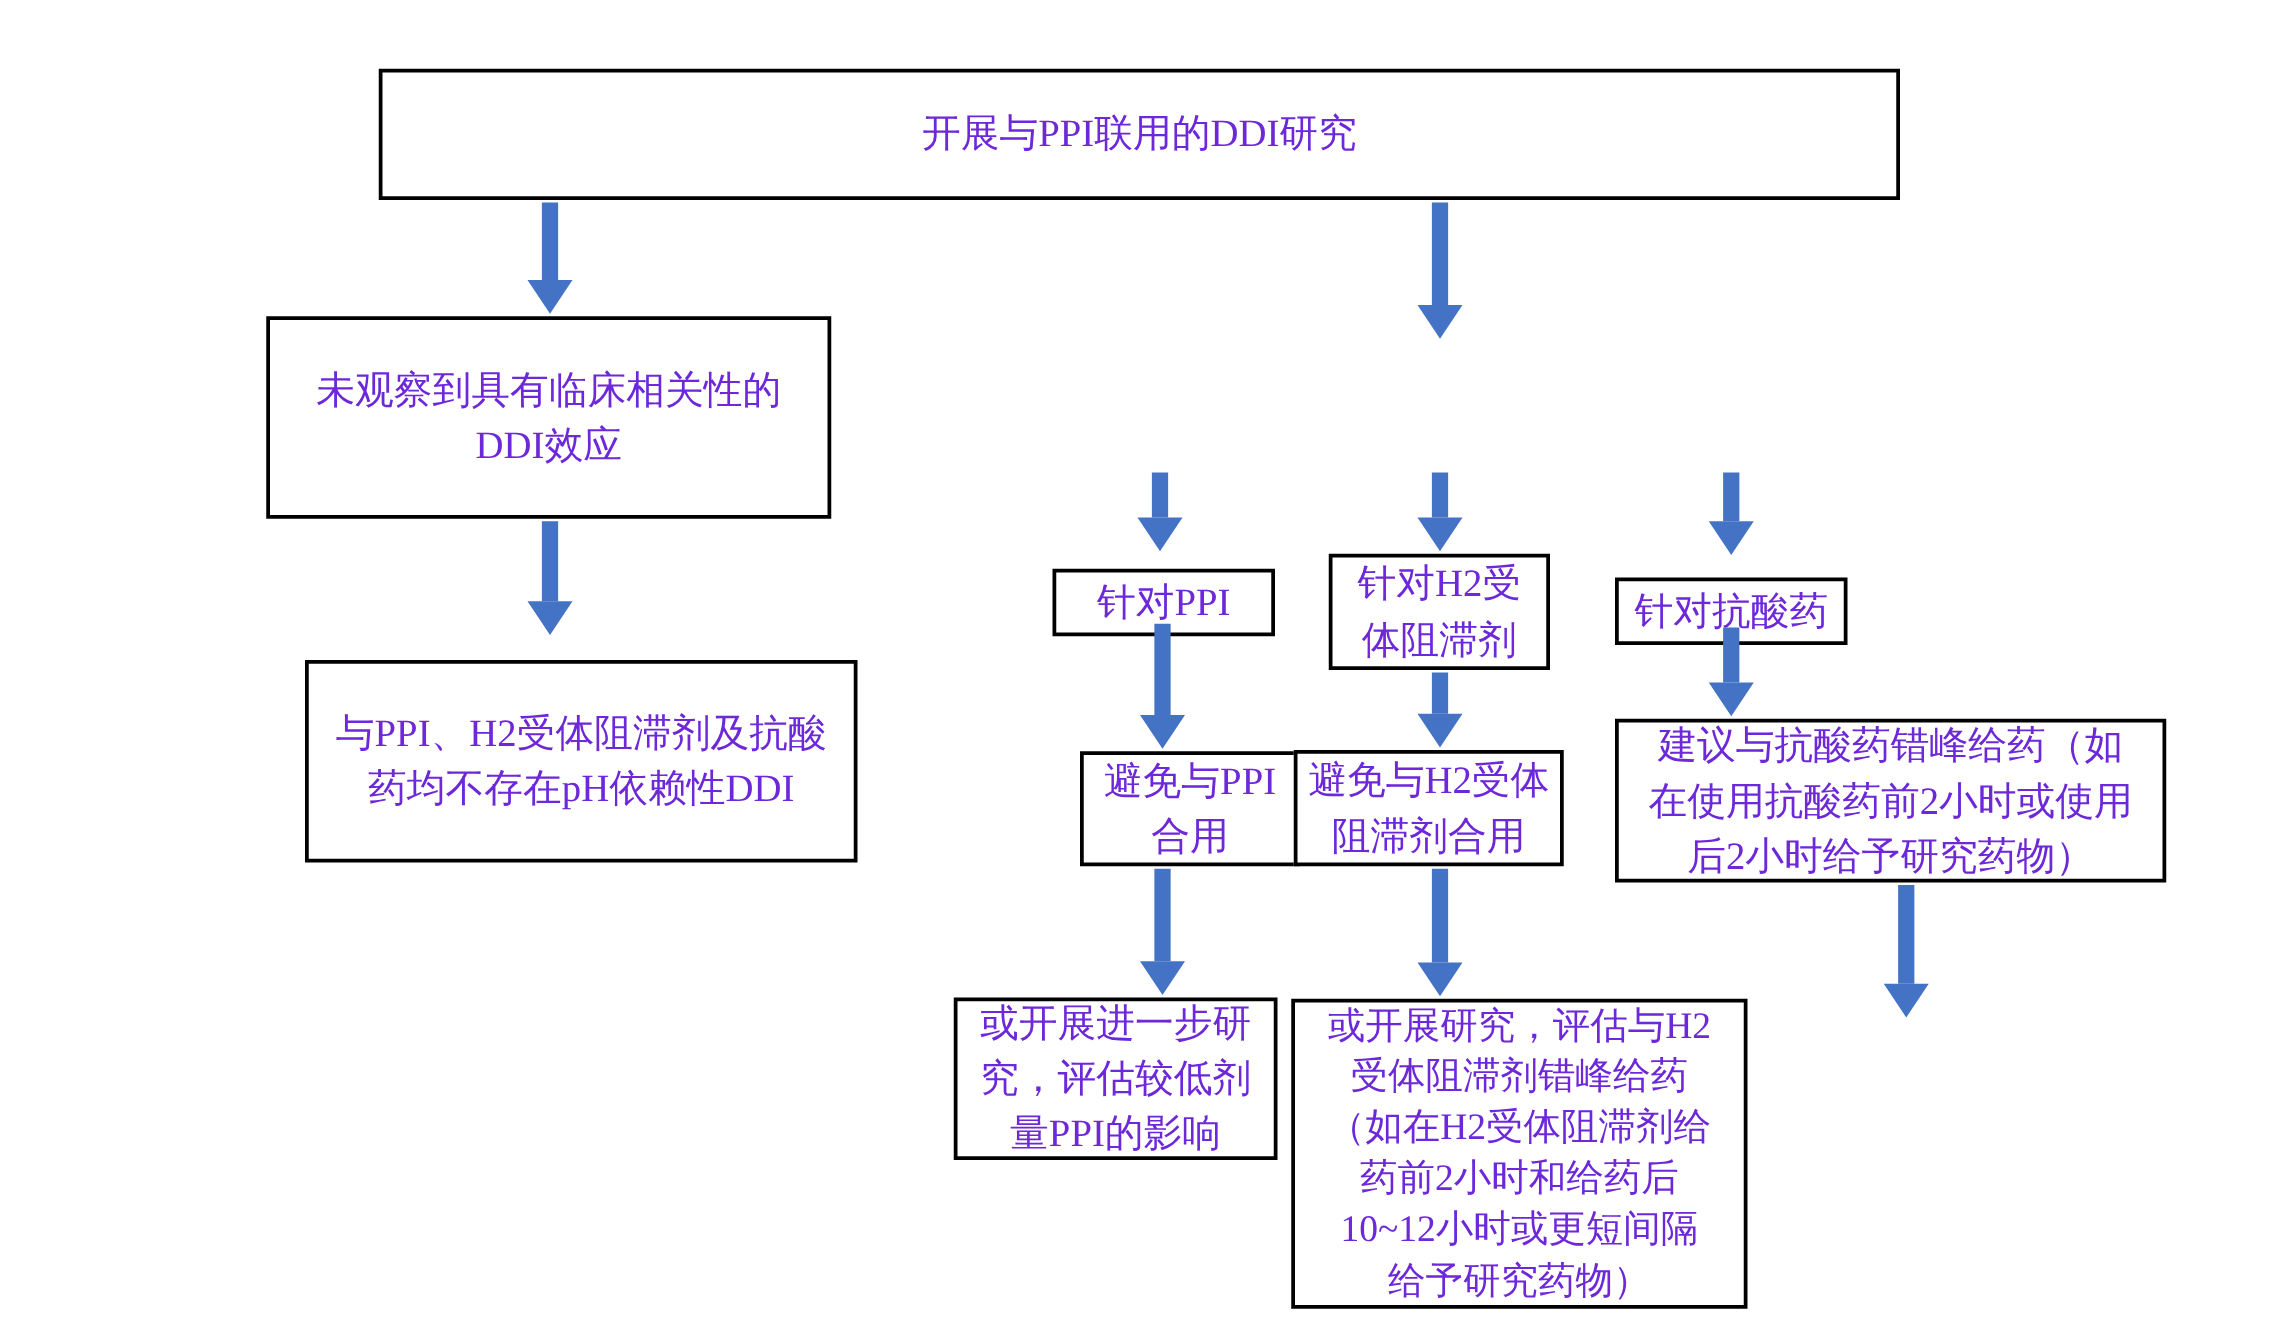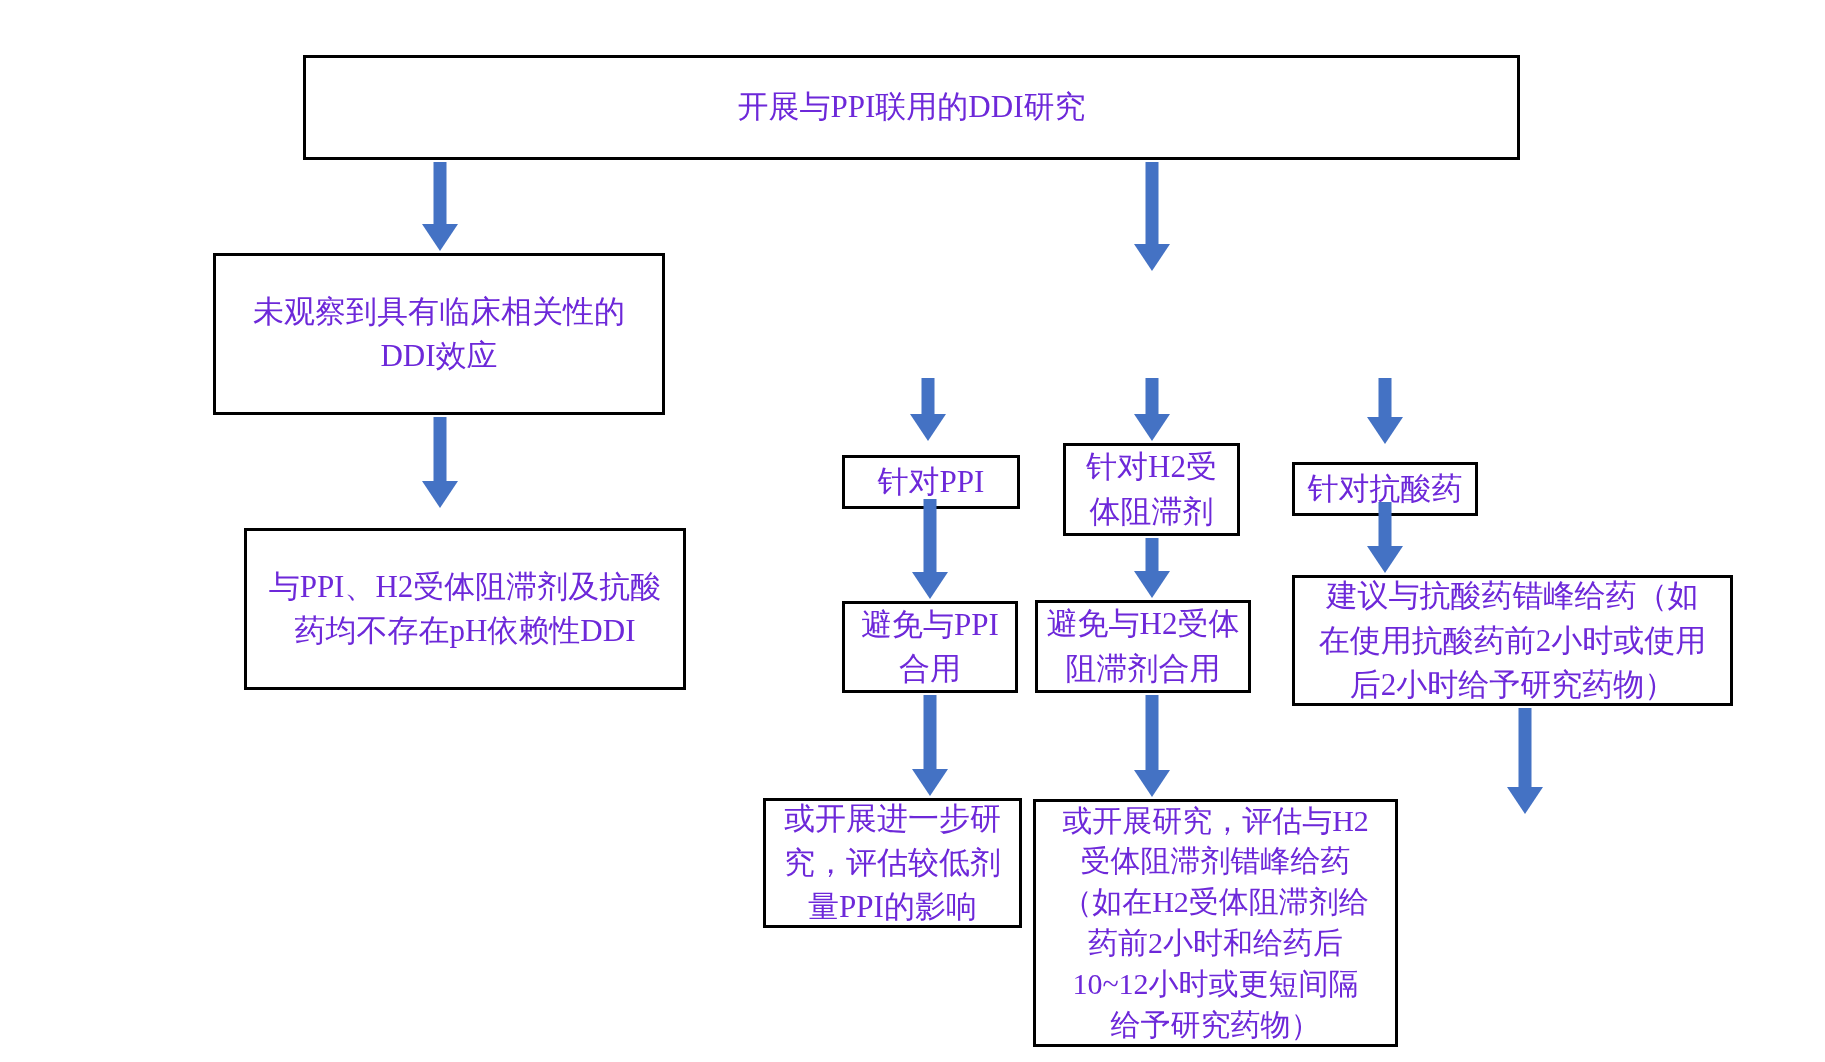--- a/index.html
+++ b/index.html
@@ -68,21 +68,21 @@
 
   <div class="node" style="left:1063px;top:443px;width:177px;height:93px;">
     <span class="node-label">针对H2受
 体阻滞剂</span>
   </div>
 
   <div class="node" style="left:1292px;top:446px;width:186px;height:54px;margin-top:16px;">
     <span class="node-label">针对抗酸药</span>
   </div>
 
-  <div class="node" style="left:842px;top:601px;width:176px;height:92px;">
+  <div class="node" style="left:864px;top:601px;width:176px;height:92px;">
     <span class="node-label">避免与PPI
 合用</span>
   </div>
 
   <div class="node" style="left:1035px;top:600px;width:216px;height:93px;">
     <span class="node-label">避免与H2受体
 阻滞剂合用</span>
   </div>
 
   <div class="node" style="left:1292px;top:575px;width:441px;height:131px;">

